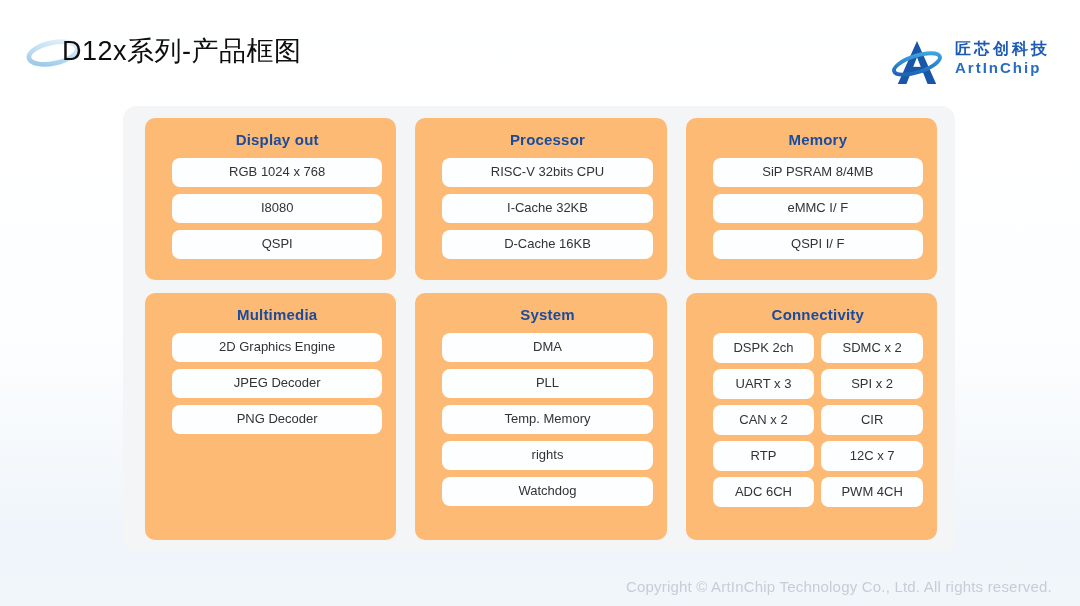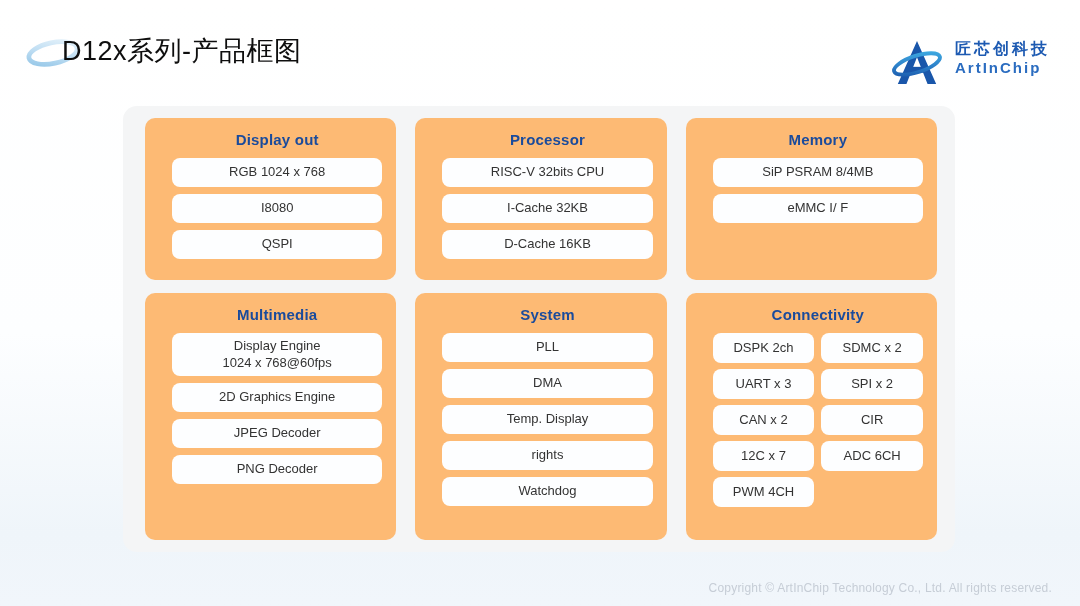--- a/index.html
+++ b/index.html
@@ -55,21 +55,21 @@
   .block.tall { min-height:43px; }
   .grid2 {
     display:grid; grid-template-columns:1fr 1fr;
     column-gap:7px; row-gap:6px;
   }
   .grid2 .block { margin-bottom:0; min-height:30px; }
 
   
   .footer-copy {
     position:absolute; right:28px; bottom:11px;
-    font-size:12px; color:#c6cdd6; letter-spacing:0.2px;
+    font-size:15px; color:#c6cdd6; letter-spacing:0.2px;
   }
 </style>
 </head>
 <body>
 
 <svg class="title-swoosh" viewBox="0 0 60 36" fill="none">
   <defs>
     <linearGradient id="sw1" x1="1" y1="0" x2="0" y2="1">
       <stop offset="0" stop-color="#e9f4fb"></stop>
       <stop offset="0.55" stop-color="#bcdcf2"></stop>
@@ -112,49 +112,49 @@
     <div class="panel-title">Processor</div>
     <div class="block">RISC-V 32bits CPU</div>
     <div class="block">I-Cache 32KB</div>
     <div class="block">D-Cache 16KB</div>
   </div>
 
   <div class="panel">
     <div class="panel-title">Memory</div>
     <div class="block">SiP PSRAM 8/4MB</div>
     <div class="block">eMMC I/ F</div>
+    <div class="block">QSPI I/ F</div>
   </div>
 
   <div class="panel">
     <div class="panel-title">Multimedia</div>
-    <div class="block tall">Display Engine
-1024 x 768@60fps</div>
     <div class="block">2D Graphics Engine</div>
     <div class="block">JPEG Decoder</div>
     <div class="block">PNG Decoder</div>
   </div>
 
   <div class="panel">
     <div class="panel-title">System</div>
+    <div class="block">DMA</div>
     <div class="block">PLL</div>
-    <div class="block">DMA</div>
-    <div class="block">Temp. Display</div>
+    <div class="block">Temp. Memory</div>
     <div class="block">rights</div>
     <div class="block">Watchdog</div>
   </div>
 
   <div class="panel">
     <div class="panel-title">Connectivity</div>
     <div class="grid2">
       <div class="block">DSPK 2ch</div>
       <div class="block">SDMC x 2</div>
       <div class="block">UART x 3</div>
       <div class="block">SPI x 2</div>
       <div class="block">CAN x 2</div>
       <div class="block">CIR</div>
+      <div class="block">RTP</div>
       <div class="block">12C x 7</div>
       <div class="block">ADC 6CH</div>
       <div class="block">PWM 4CH</div>
     </div>
   </div>
 
 </div>
 
 <div class="footer-copy">Copyright © ArtInChip Technology Co., Ltd. All rights reserved.</div>
 

